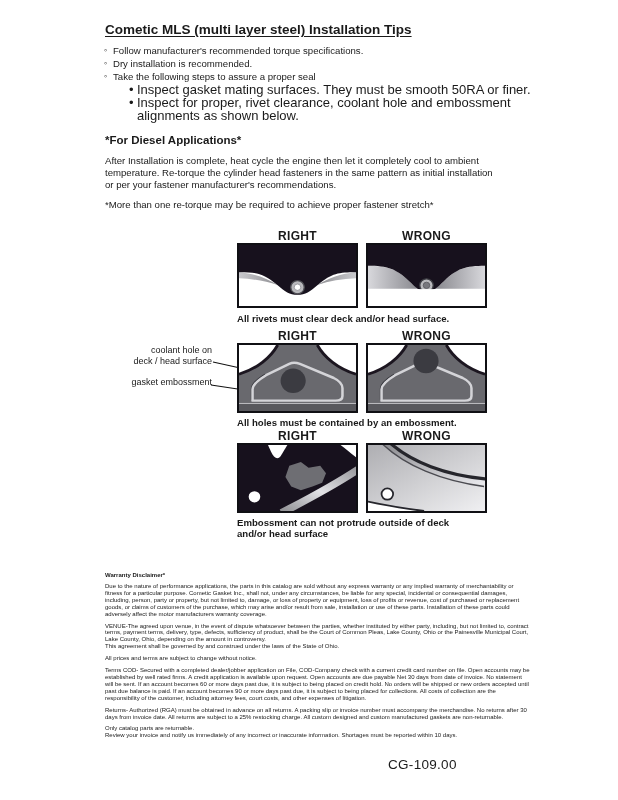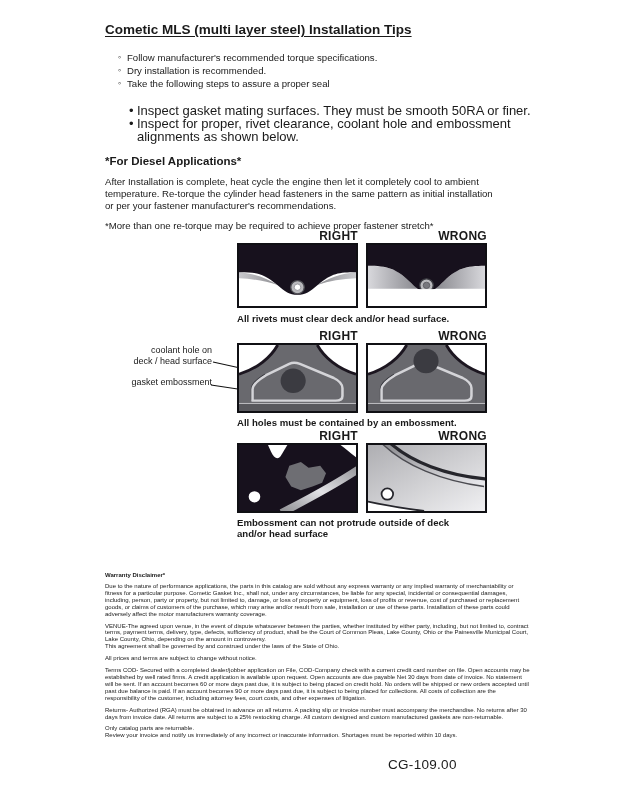--- a/index.html
+++ b/index.html
@@ -4,31 +4,31 @@
 <style>
   html,body{margin:0;padding:0;background:#ffffff;}
   .page{
     position:relative;width:542px;height:800px;background:#ffffff;overflow:hidden;
     font-family:"Liberation Sans","DejaVu Sans",sans-serif;color:#1a1a1a;
   }
   .abs{position:absolute;}
   
   .intro{position:absolute;left:105px;top:22px;width:437px;}
   .title{font-size:13.5px;font-weight:bold;margin:0 0 7px 0;text-decoration:underline;text-underline-offset:2px;}
-  .bullets{list-style:none;margin:14px;padding:0;font-size:9.6px;line-height:13px;}
+  .bullets{list-style:none;margin:0;padding:0;font-size:9.6px;line-height:13px;}
   .bullets li{position:relative;padding-left:8px;}
   .bullets li::before{content:"◦";position:absolute;left:-1px;top:0;font-size:9px;}
   .subbullets{list-style:none;margin:0;padding:0;font-size:13px;line-height:13px;}
   .subbullets li{position:relative;padding-left:32px;}
   .subbullets li::before{content:"•";position:absolute;left:24px;top:0;}
   .diesel-head{font-size:11.5px;font-weight:bold;margin:12px 0 0 0;}
   .para{margin:9px 0 0 0;}
   .para .ln{font-size:9.6px;line-height:11.8px;white-space:nowrap;}
   
-  .dg-head{position:absolute;width:121px;text-align:right;font-size:12px;font-weight:bold;letter-spacing:.3px;}
+  .dg-head{position:absolute;width:121px;text-align:center;font-size:12px;font-weight:bold;letter-spacing:.3px;}
   .panel{position:absolute;width:121px;border:2px solid #101014;box-sizing:border-box;background:#fff;}
   .panel svg{display:block;width:100%;height:100%;}
   .h65{height:65px;} .h70{height:70px;}
   .caption{position:absolute;font-size:9.6px;font-weight:bold;line-height:11px;white-space:nowrap;}
   .lbl{position:absolute;left:88px;width:124px;text-align:right;font-size:9px;line-height:10.5px;}
   .leader{position:absolute;left:92px;top:340px;pointer-events:none;}
   
   .disclaimer{position:absolute;left:105px;top:572px;width:426px;}
   .disclaimer h3{font-size:6px;margin:0 0 5px 0;}
   .disclaimer p{font-size:6px;line-height:6.9px;margin:0 0 5px 0;}

